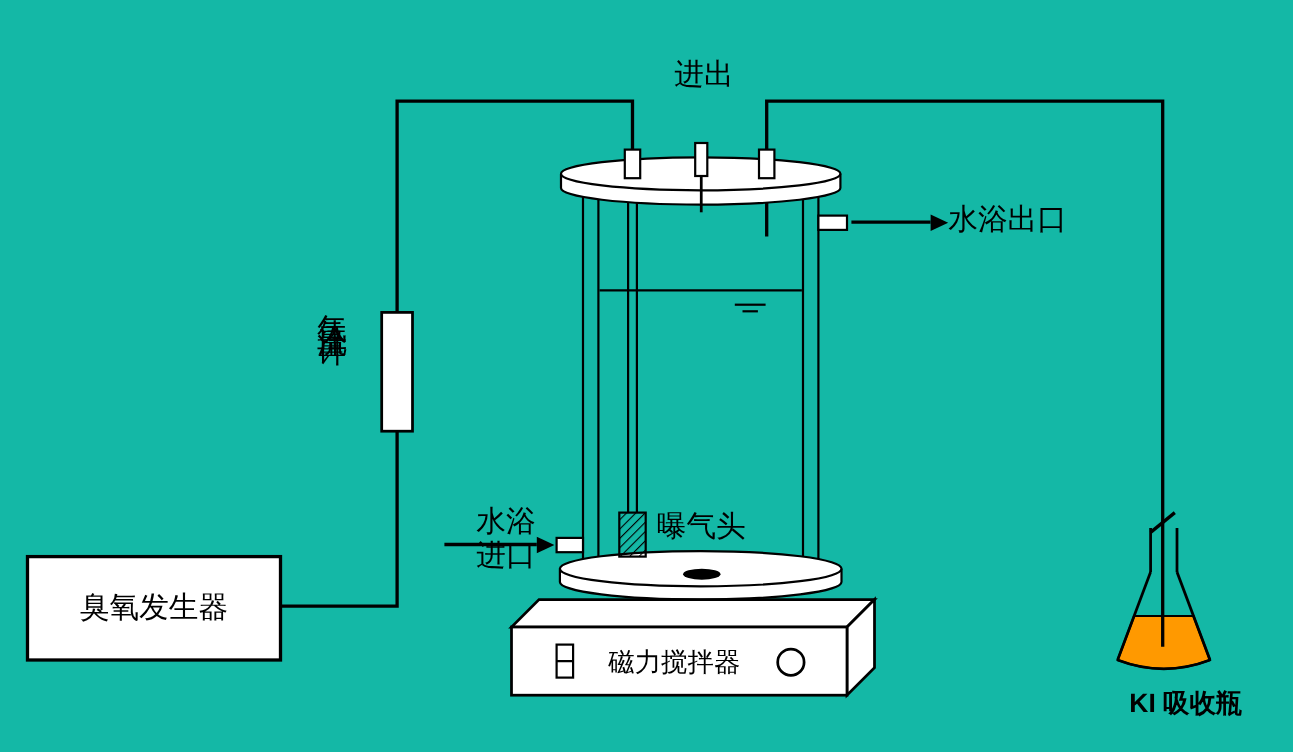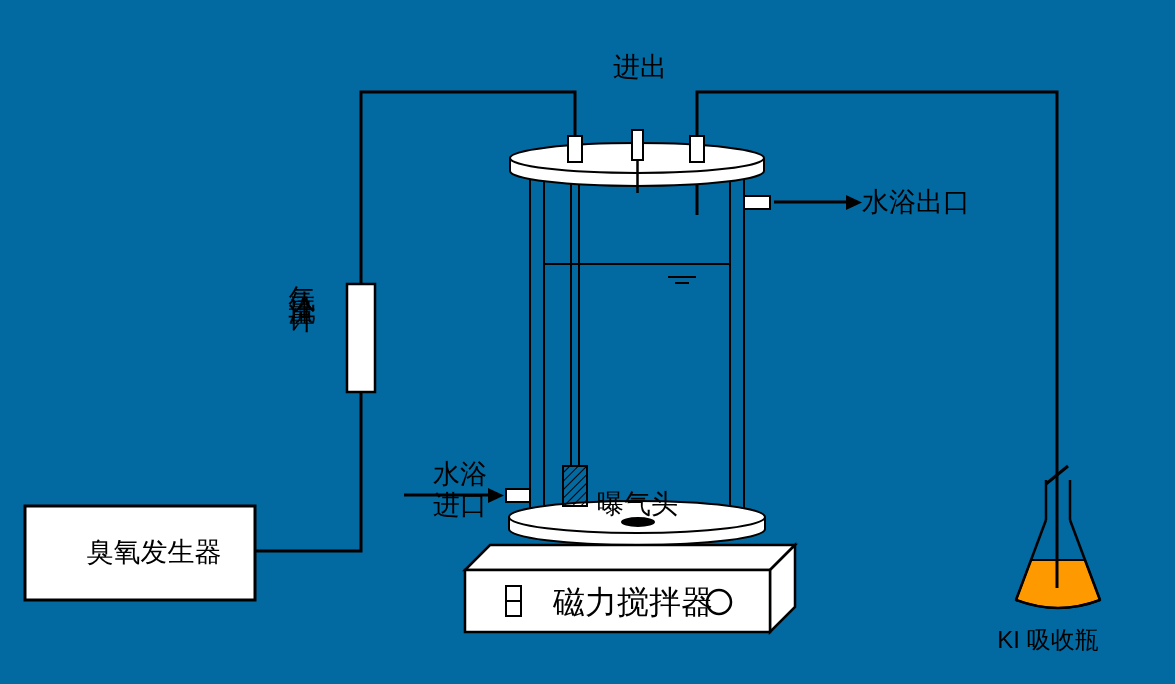--- a/index.html
+++ b/index.html
@@ -4,21 +4,21 @@
 <style>
   html, body {
     margin: 0;
     padding: 0;
     background: #ffffff;
   }
   #canvas {
     position: relative;
     width: 1175px;
     height: 684px;
-    background: #0369a1;
+    background: #14b8a6;
     overflow: hidden;
     font-family: "Liberation Sans", "DejaVu Sans", sans-serif;
   }
   #schematic {
     position: absolute;
     left: 0;
     top: 0;
   }
   .lbl {
     position: absolute;
@@ -130,28 +130,28 @@
       <line x1="1046" y1="484" x2="1068" y2="466" stroke-width="3"></line>
     </g>
   </svg>
 
   <div class="lbl" style="left:588px; top:52px; width:104px;">
     <span class="line">进出</span>
   </div>
 
   <div class="lbl v-label" style="left:286px; top:264px;">气体流量计</div>
 
-  <div class="lbl" style="left:862px; top:187px;">水浴出口</div>
+  <div class="lbl" style="left:862px; top:187px;font-family:Liberation Mono, monospace;">水浴出口</div>
 
   <div class="lbl" style="left:420px; top:416px; width:80px;margin-top:43px;">
     <span class="line">水浴</span>
     <span class="line">进口</span>
   </div>
 
-  <div class="lbl" style="left:597px; top:463px;margin-top:26px;">曝气头</div>
+  <div class="lbl" style="left:597px; top:463px;">曝气头</div>
 
-  <div class="lbl center" style="left:25px; top:537px; width:230px;padding-left:14px;">臭氧发生器</div>
+  <div class="lbl center" style="left:25px; top:537px; width:230px;">臭氧发生器</div>
 
-  <div class="lbl" style="left:553px; top:587px; font-size:32px;">磁力搅拌器</div>
+  <div class="lbl" style="left:553px; top:587px; font-size:24px;">磁力搅拌器</div>
 
-  <div class="lbl center" style="left:978px; top:624px; width:140px; font-size:24px; font-weight:400;">KI 吸收瓶</div>
+  <div class="lbl center" style="left:1008px; top:624px; width:140px; font-size:24px; font-weight:700;">KI 吸收瓶</div>
 
 </div>
 
 </body></html>

